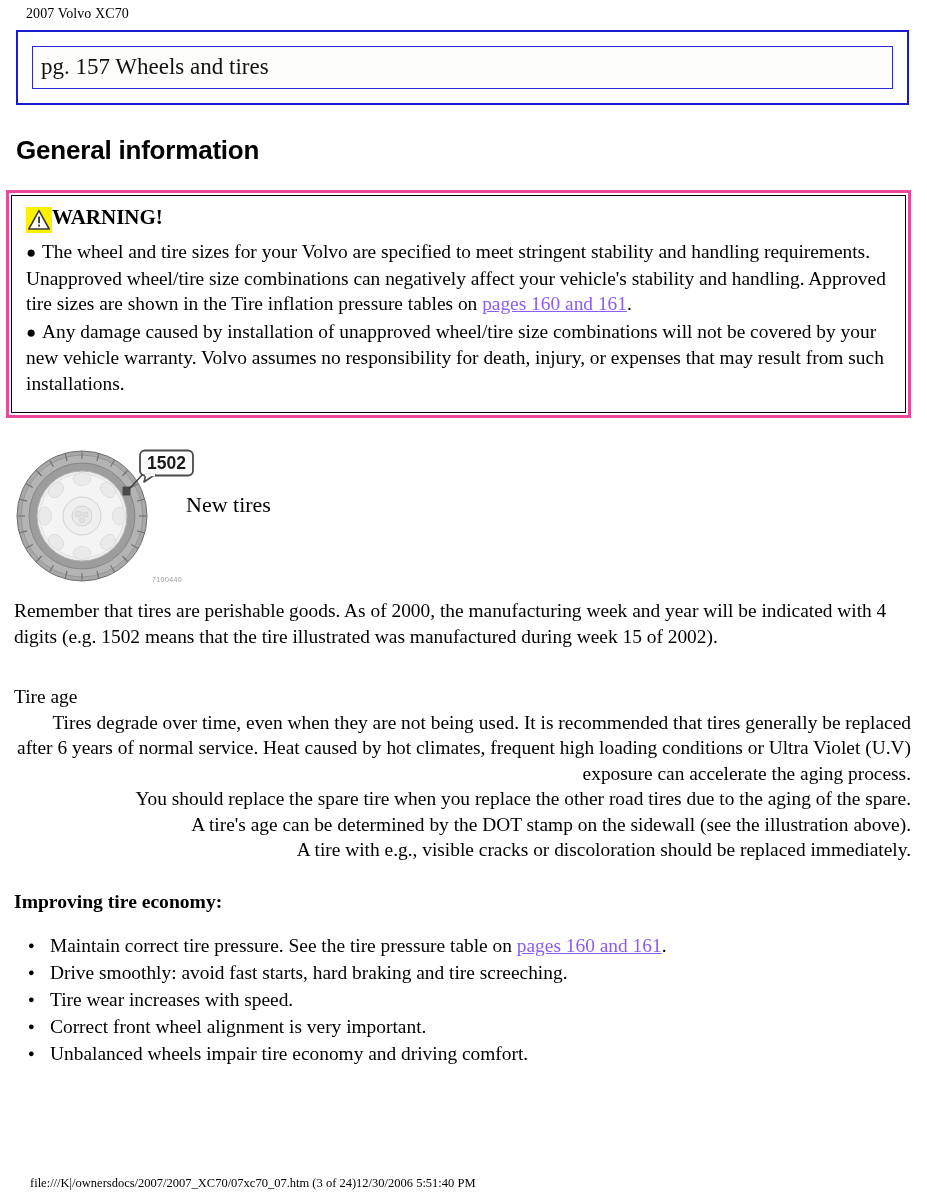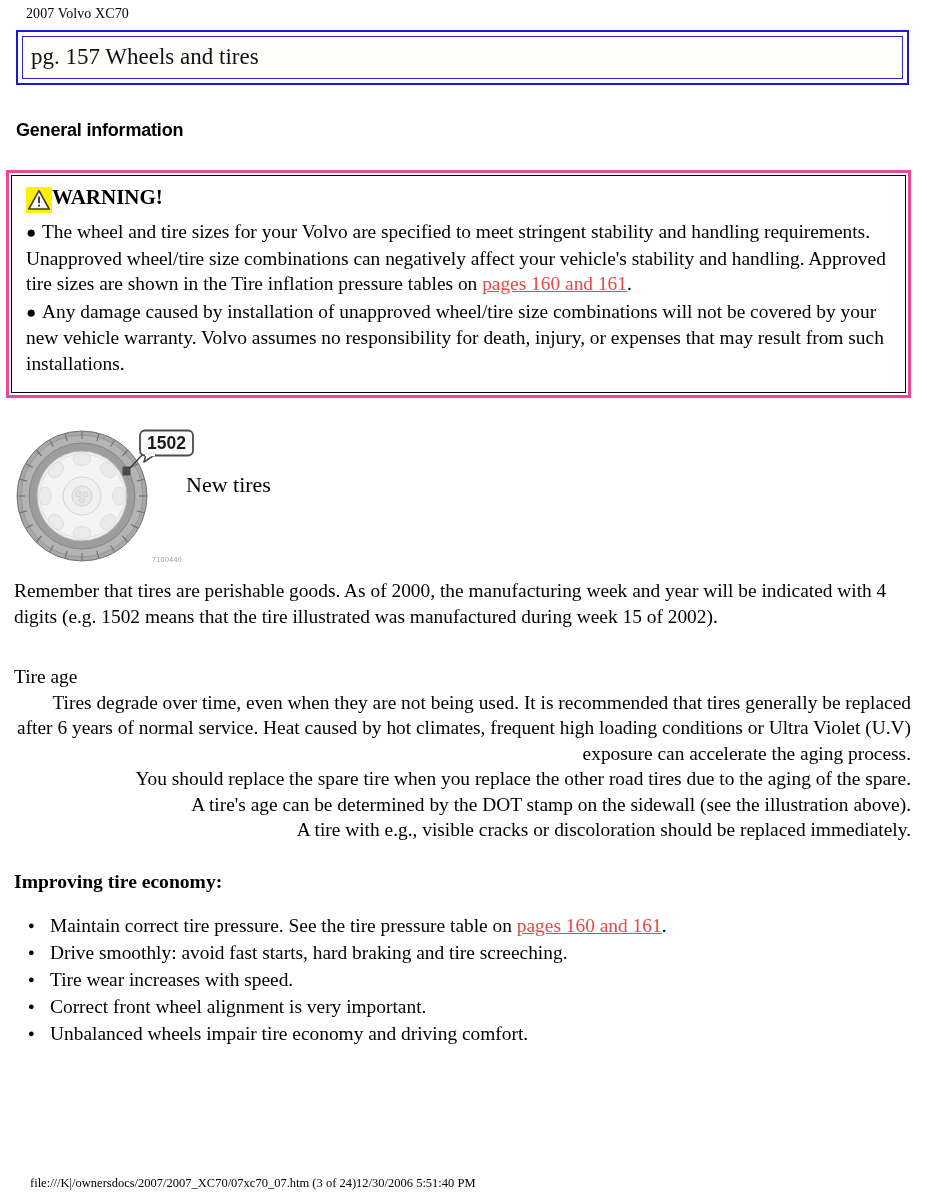--- a/index.html
+++ b/index.html
@@ -31,38 +31,38 @@
     line-height: 14px;
     padding: 7px 0 0 26px;
     letter-spacing: 0.1px;
   }
 
   
   .title-bar-outer {
     margin: 9px 18px 0 16px;
     border: 2px solid #1a1ad0;
     background: #ffffff;
-    padding: 4px;
+    padding: 14px;
   }
   .title-bar-inner {
     border: 1px solid #2a2ad8;
     background: #fdfdfb;
     padding: 7px 6px 9px 8px;
   }
   .title-bar-inner .title-text {
     font-family: "Liberation Serif", "DejaVu Serif", serif;
     font-size: 23px;
     line-height: 25px;
     color: #111111;
   }
 
   
   h1.section-heading {
     font-family: "Liberation Sans", "DejaVu Sans", sans-serif;
-    font-size: 18px;
+    font-size: 26px;
     font-weight: bold;
     line-height: 26px;
     margin: 32px 0 0 16px;
     letter-spacing: -0.2px;
   }
 
   
   .warning-box-outer {
     margin: 27px 16px 0 6px;
     border: 3px solid #ec4899;
@@ -112,21 +112,21 @@
   ul.warn-list li .bullet {
     display: inline-block;
     width: 16px;
     font-size: 17px;
     line-height: 25.5px;
     vertical-align: baseline;
   }
   ul.warn-list li .li-body { }
 
   a.doclink {
-    color: #ef4444;
+    color: #8b5cf6;
     text-decoration: underline;
   }
 
   
   .figure-block {
     margin: 30px 0 0 0;
     position: relative;
     height: 150px;
   }
   .tire-art {

